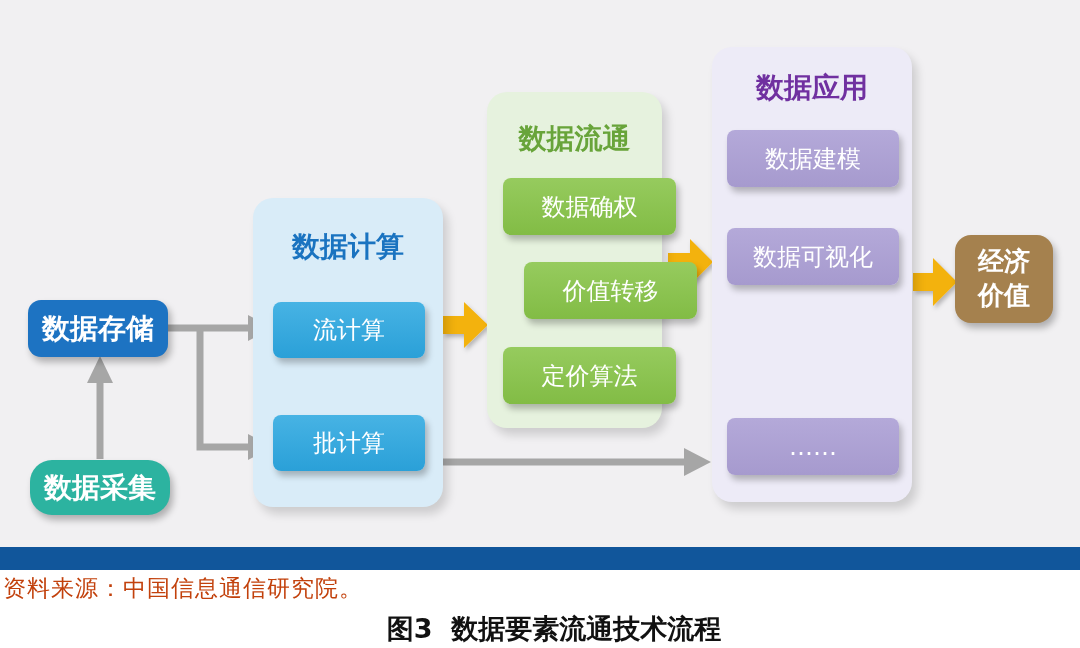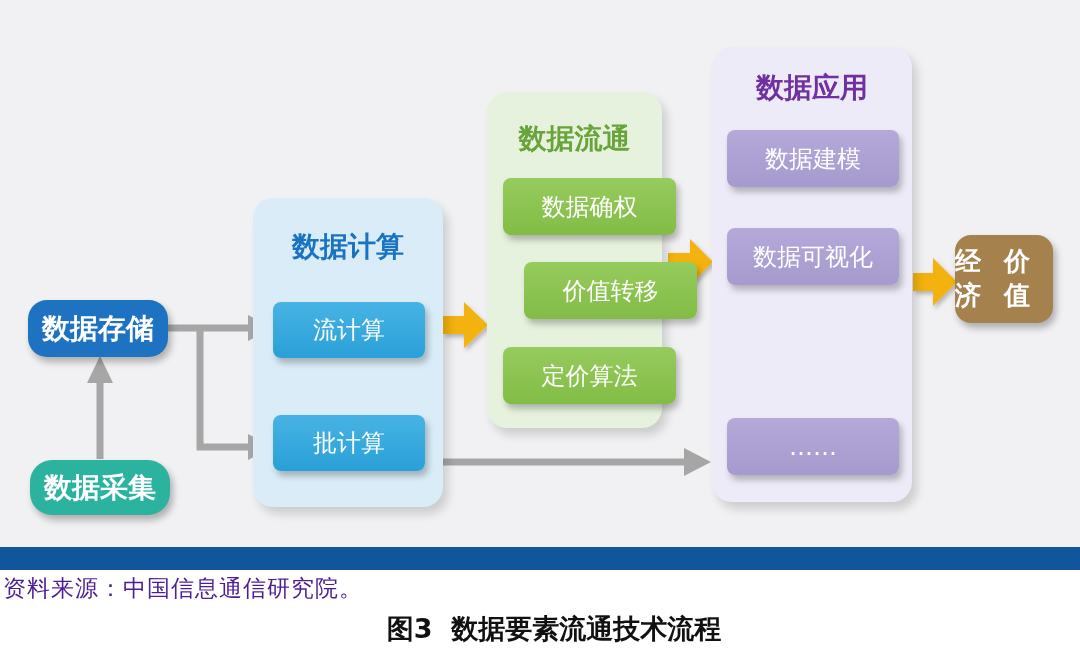--- a/index.html
+++ b/index.html
@@ -13,24 +13,24 @@
     background:#f1f0f2;
   }
   .arrows { position:absolute; left:0; top:0; }
 
   
   .node {
     position:absolute; display:flex; align-items:center; justify-content:center;
     color:#ffffff; font-weight:bold;
     box-shadow:3px 5px 7px rgba(0,0,0,.28);
   }
-  .storage   { left:28px;  top:300px; width:140px; height:57px; background:#1d73c2; border-radius:19px; font-size:28px; }
+  .storage   { left:28px;  top:300px; width:140px; height:57px; background:#1d73c2; border-radius:13px; font-size:28px; }
   .collection{ left:30px;  top:460px; width:140px; height:55px; background:#2cb3a0; border-radius:22px; font-size:28px; }
   .economic  { left:955px; top:235px; width:98px;  height:88px; background:#a5814e; border-radius:16px;
-               font-size:26px; flex-direction:row; line-height:1.3; }
+               font-size:26px; flex-direction:column; line-height:1.3; }
 
   
   .group {
     position:absolute; border-radius:20px;
     box-shadow:5px 7px 10px rgba(0,0,0,.15);
   }
   .compute     { left:253px; top:198px; width:190px; height:309px; background:#d9ecf8; }
   .circulation { left:487px; top:92px;  width:175px; height:336px; background:#e6f2de; }
   .application { left:712px; top:47px;  width:200px; height:455px; background:#edebf7; }
 
@@ -60,21 +60,21 @@
   .application .c3 { top:275px; }
   .application .c4 { top:371px; }
 
   .bar {
     position:absolute; left:0; top:547px; width:1080px; height:23px;
     background:#11569b;
   }
   .source {
     position:absolute; left:3px; top:573px;
     font-family:"Liberation Serif","DejaVu Serif",serif;
-    font-size:23px; color:#4c1d95; letter-spacing:1px;
+    font-size:23px; color:#c2410c; letter-spacing:1px;
   }
   .caption {
     position:absolute; left:0; top:611px; width:1080px; text-align:center;
     font-weight:bold; font-size:27px; color:#111111; white-space:pre;
     transform:translateX(14px);
   }
 </style>
 </head>
 <body>
 

